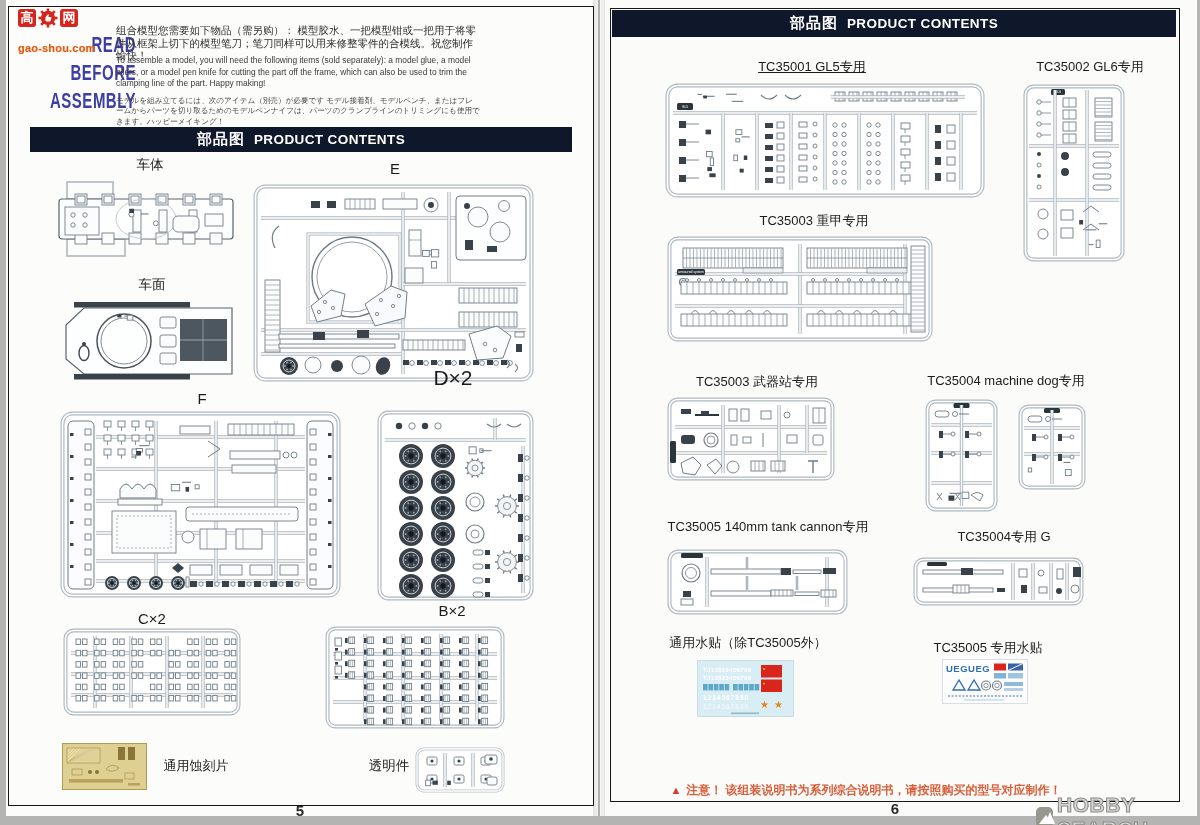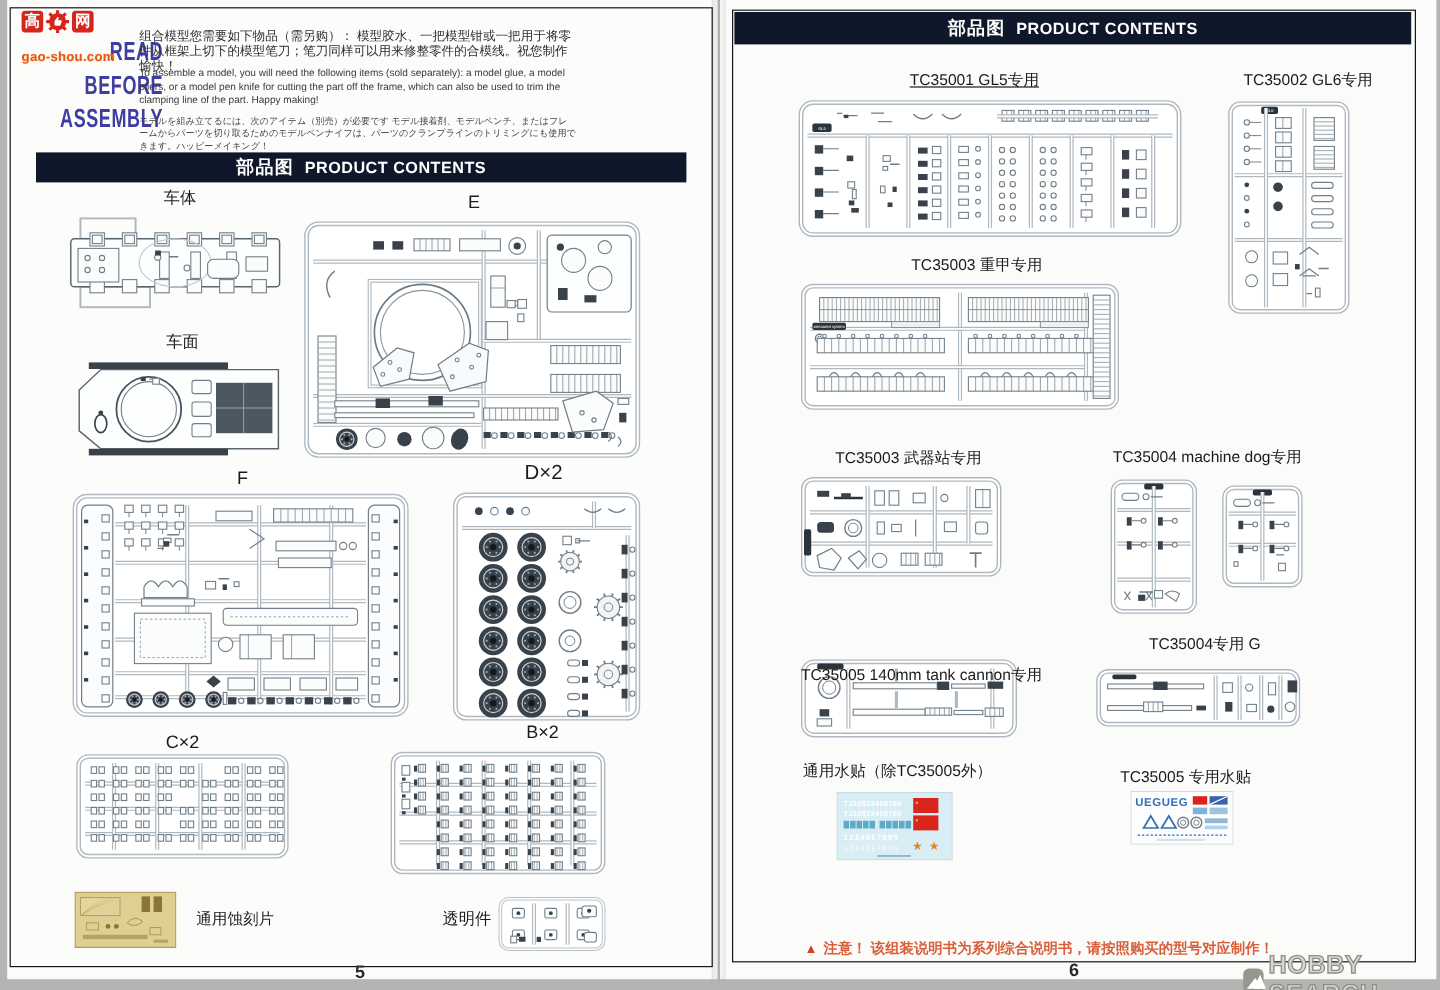--- a/index.html
+++ b/index.html
@@ -1739,27 +1739,27 @@
       <circle cx="55" cy="26.5" r="2.2" fill="none" stroke="#717e88" stroke-width="0.8"></circle>
       <rect x="62" y="23" width="19" height="4" fill="#8fb8dc"></rect>
       <rect x="62" y="29" width="19" height="3" fill="#b3d0e8"></rect>
       <line x1="6" y1="37" x2="80" y2="37" stroke="#2f6fb5" stroke-width="1" stroke-dasharray="2 1.6"></line>
       <rect x="22" y="40" width="40" height="1.8" fill="#cfe2ee"></rect>
     </svg>
     <div class="lbl" style="left: 150px; top: 156px; font-size: 13.5px; font-family: Liberation Serif, serif;">车体</div>
     <div class="lbl" style="left: 152px; top: 276px; font-size: 13.5px;">车面</div>
     <div class="lbl" style="left: 395px; top: 160px; font-size: 15px;">E</div>
     <div class="lbl" style="left: 202px; top: 390px; font-size: 15px;">F</div>
-    <div class="lbl" style="left: 453px; top: 384px; font-size: 17px;">D×2</div>
+    <div class="lbl" style="left: 453px; top: 366px; font-size: 21px;">D×2</div>
     <div class="lbl" style="left: 152px; top: 610px; font-size: 15px;">C×2</div>
     <div class="lbl" style="left: 452px; top: 602px; font-size: 15px;">B×2</div>
     <div class="lbl" style="left: 196px; top: 757px; font-size: 13px; font-family: Liberation Serif, serif;">通用蚀刻片</div>
     <div class="lbl" style="left: 389px; top: 757px; font-size: 13.5px;">透明件</div>
     <div class="lbl" style="left: 812px; top: 58px; font-size: 13px; text-decoration: underline;">TC35001  GL5专用</div>
     <div class="lbl" style="left: 1090px; top: 58px; font-size: 13px;">TC35002  GL6专用</div>
     <div class="lbl" style="left: 814px; top: 212px; font-size: 13px;">TC35003   重甲专用</div>
     <div class="lbl" style="left: 757px; top: 373px; font-size: 13px;">TC35003   武器站专用</div>
     <div class="lbl" style="left: 1006px; top: 372px; font-size: 13px;">TC35004  machine dog专用</div>
-    <div class="lbl" style="left: 768px; top: 554px; font-size: 13px;">TC35005 140mm tank cannon专用</div>
+    <div class="lbl" style="left: 768px; top: 518px; font-size: 13px;">TC35005 140mm tank cannon专用</div>
     <div class="lbl" style="left: 1004px; top: 528px; font-size: 13px;">TC35004专用    G</div>
     <div class="lbl" style="left: 748px; top: 634px; font-size: 13px;">通用水贴（除TC35005外）</div>
     <div class="lbl" style="left: 988px; top: 639px; font-size: 13px;">TC35005 专用水贴</div>
   </div>
 
 </body></html>

